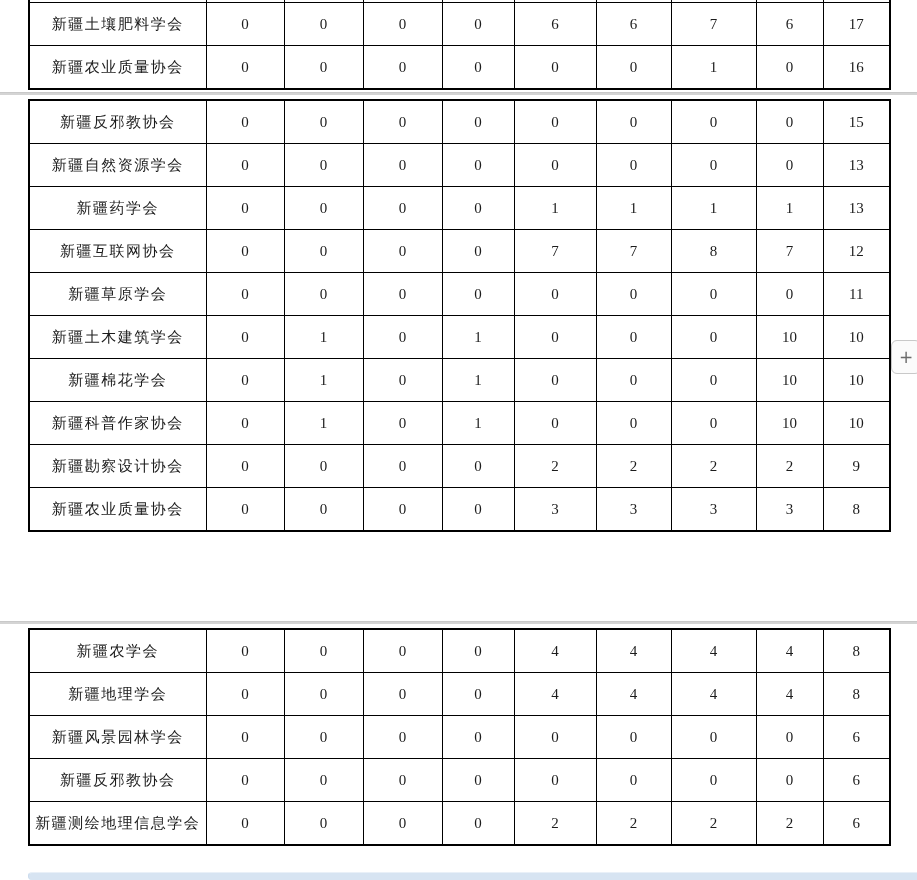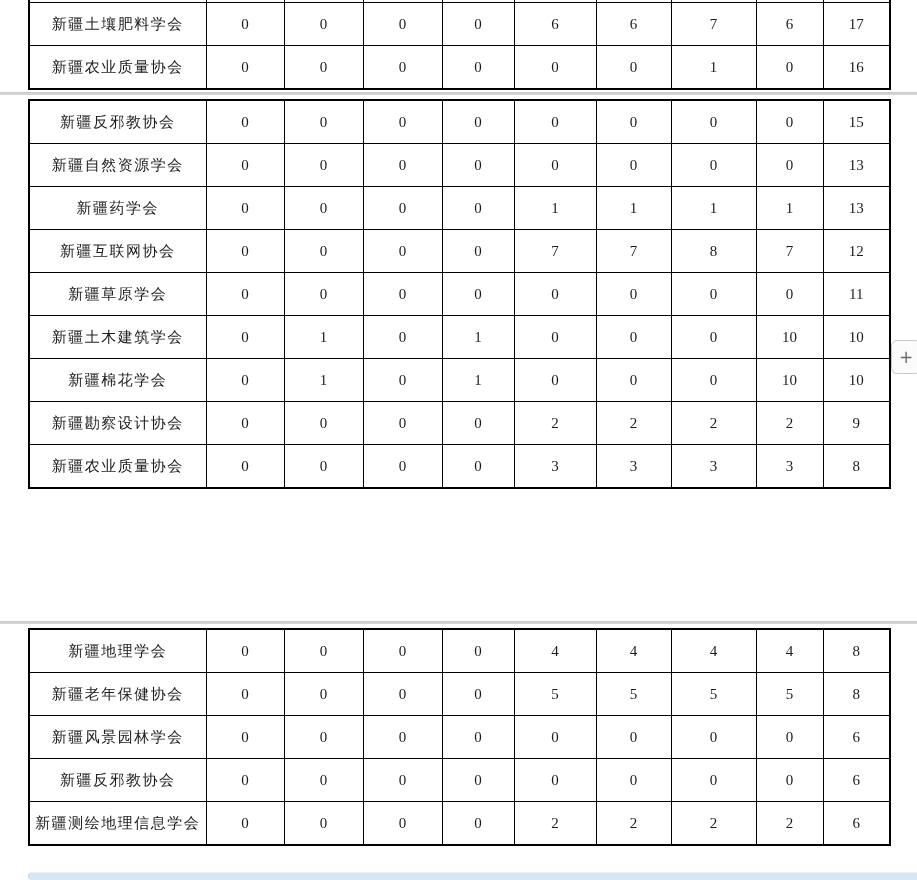--- a/index.html
+++ b/index.html
@@ -240,20 +240,32 @@
             <td class="value-cell">1</td>
             <td class="value-cell">0</td>
             <td class="value-cell">1</td>
             <td class="value-cell">0</td>
             <td class="value-cell">0</td>
             <td class="value-cell">0</td>
             <td class="value-cell">10</td>
             <td class="value-cell">10</td>
           </tr>
           <tr>
+            <td class="name-cell">新疆科普作家协会</td>
+            <td class="value-cell">0</td>
+            <td class="value-cell">1</td>
+            <td class="value-cell">0</td>
+            <td class="value-cell">1</td>
+            <td class="value-cell">0</td>
+            <td class="value-cell">0</td>
+            <td class="value-cell">0</td>
+            <td class="value-cell">10</td>
+            <td class="value-cell">10</td>
+          </tr>
+          <tr>
             <td class="name-cell">新疆勘察设计协会</td>
             <td class="value-cell">0</td>
             <td class="value-cell">0</td>
             <td class="value-cell">0</td>
             <td class="value-cell">0</td>
             <td class="value-cell">2</td>
             <td class="value-cell">2</td>
             <td class="value-cell">2</td>
             <td class="value-cell">2</td>
             <td class="value-cell">9</td>
@@ -285,41 +297,41 @@
           <col style="width: 79px;">
           <col style="width: 72px;">
           <col style="width: 82px;">
           <col style="width: 75px;">
           <col style="width: 85px;">
           <col style="width: 67px;">
           <col style="width: 67px;">
         </colgroup>
         <tbody>
           <tr>
+            <td class="name-cell">新疆农学会</td>
+            <td class="value-cell">0</td>
+            <td class="value-cell">0</td>
+            <td class="value-cell">0</td>
+            <td class="value-cell">0</td>
+            <td class="value-cell">4</td>
+            <td class="value-cell">4</td>
+            <td class="value-cell">4</td>
+            <td class="value-cell">4</td>
+            <td class="value-cell">8</td>
+          </tr>
+          <tr>
             <td class="name-cell">新疆地理学会</td>
             <td class="value-cell">0</td>
             <td class="value-cell">0</td>
             <td class="value-cell">0</td>
             <td class="value-cell">0</td>
             <td class="value-cell">4</td>
             <td class="value-cell">4</td>
             <td class="value-cell">4</td>
             <td class="value-cell">4</td>
-            <td class="value-cell">8</td>
-          </tr>
-          <tr>
-            <td class="name-cell">新疆老年保健协会</td>
-            <td class="value-cell">0</td>
-            <td class="value-cell">0</td>
-            <td class="value-cell">0</td>
-            <td class="value-cell">0</td>
-            <td class="value-cell">5</td>
-            <td class="value-cell">5</td>
-            <td class="value-cell">5</td>
-            <td class="value-cell">5</td>
             <td class="value-cell">8</td>
           </tr>
           <tr>
             <td class="name-cell">新疆风景园林学会</td>
             <td class="value-cell">0</td>
             <td class="value-cell">0</td>
             <td class="value-cell">0</td>
             <td class="value-cell">0</td>
             <td class="value-cell">0</td>
             <td class="value-cell">0</td>

